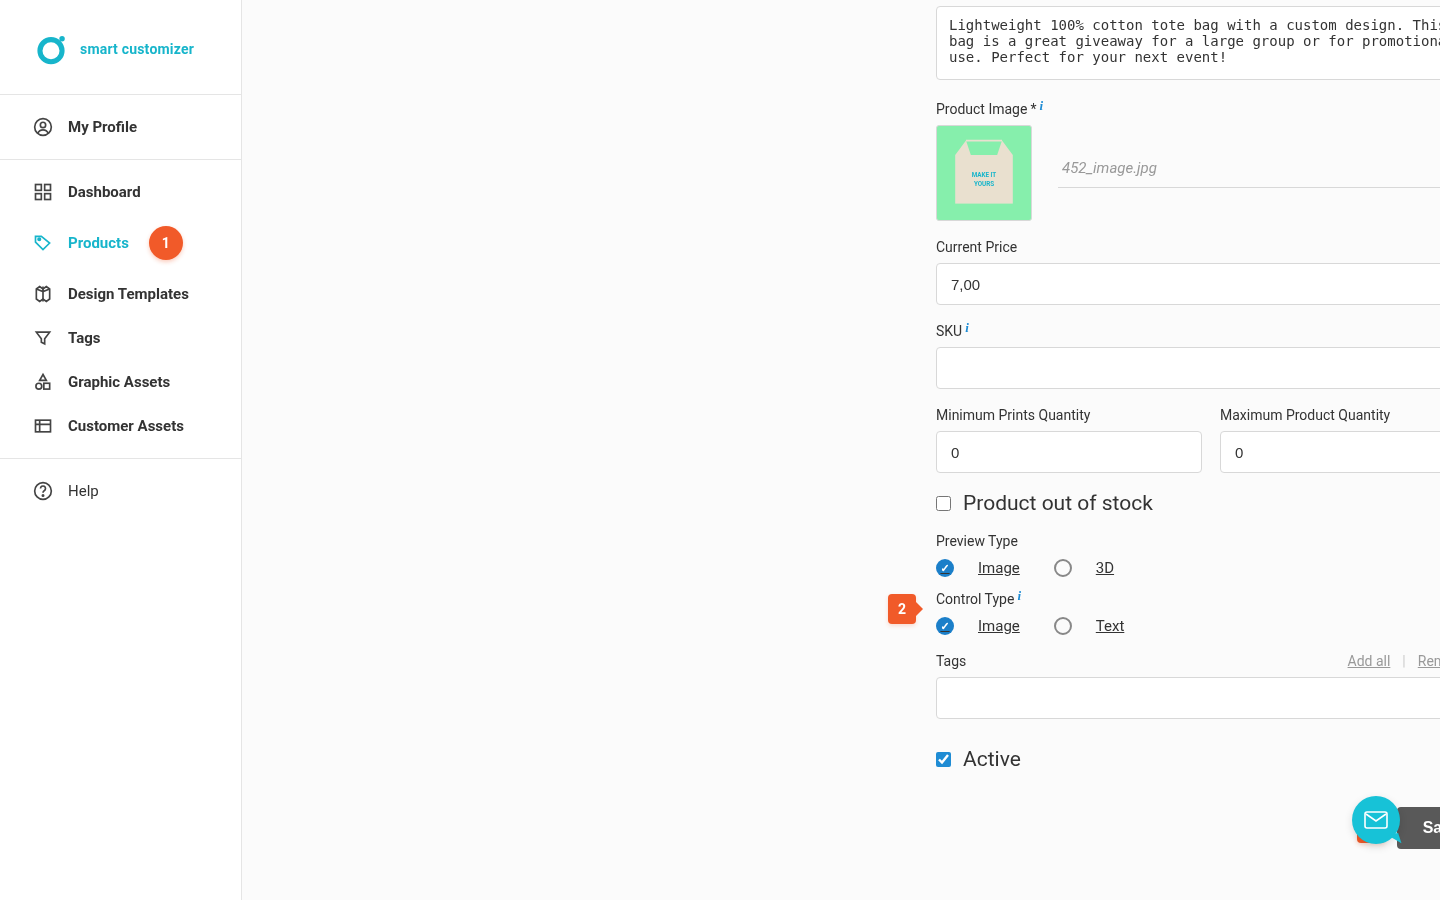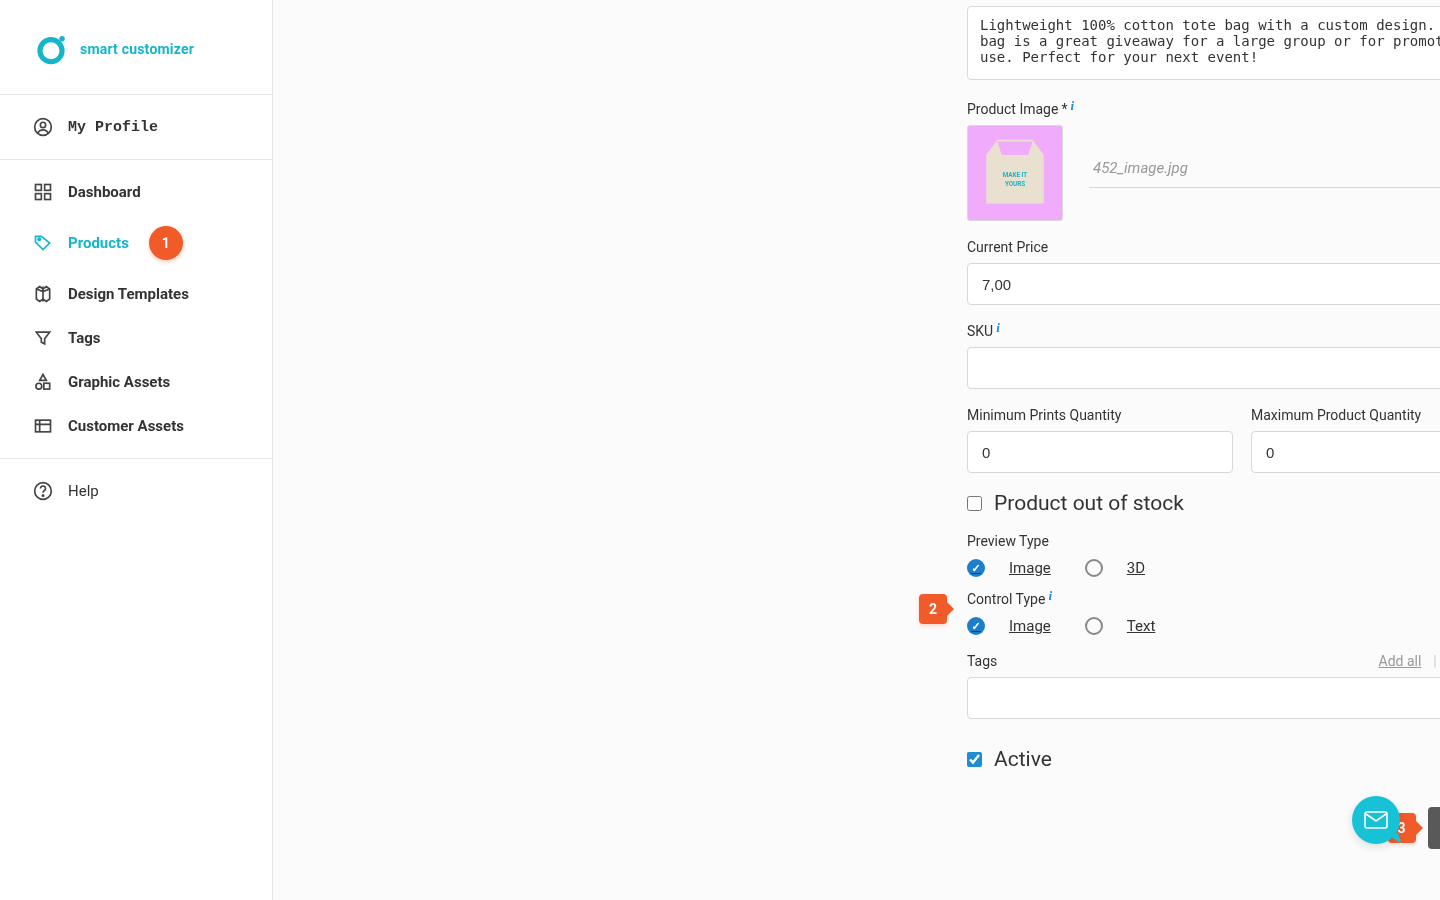--- a/index.html
+++ b/index.html
@@ -5,21 +5,21 @@
   * { box-sizing: border-box; margin: 0; padding: 0; }
   body {
     font-family: -apple-system, BlinkMacSystemFont, "Segoe UI", Roboto, Arial, sans-serif;
     color: #333;
     background: #fff;
     font-size: 14px;
   }
   .app { display: flex; width: 1440px; height: 900px; }
   
   .sidebar {
-    width: 273px;
+    width: 242px;
     border-right: 1px solid #e5e5e5;
     background: #fff;
     display: flex;
     flex-direction: column;
   }
   .brand {
     display: flex;
     align-items: center;
     padding: 32px 20px 28px 34px;
     gap: 12px;
@@ -43,21 +43,21 @@
     cursor: pointer;
   }
   .nav-item .icon-slot { width: 22px; display:flex; align-items:center; justify-content:center; color:#444; }
   .nav-item.active .icon-slot { color:#17b5cb; }
   .nav-item-label {
     font-weight: 700;
     font-size: 15px;
     color: #333;
   }
   .nav-item.active .nav-item-label { color: #17b5cb; }
-  .nav-item.tall { padding-top: 22px; padding-bottom: 22px; font-family: Liberation Mono, monospace; }
+  .nav-item.tall { padding-top: 22px; padding-bottom: 22px; }
   
   .badge {
     width: 34px; height: 34px; border-radius: 50%;
     background: #f15a29;
     color: #fff;
     font-weight: 700;
     font-size: 14px;
     display: flex; align-items: center; justify-content: center;
     margin-left: 6px;
     box-shadow: 0 2px 4px rgba(241,90,41,0.3);
@@ -104,21 +104,21 @@
     font-size: 14px;
     color: #333;
     resize: vertical;
     background: #fff;
   }
   .img-row { display:flex; align-items:center; gap:26px; }
   .thumb {
     width: 96px; height: 96px;
     border: 1px solid #d8d8d8;
     border-radius: 3px;
-    background: #f0abfc;
+    background: #86efac;
     display:flex; align-items:center; justify-content:center;
   }
   .thumb svg { width: 72px; height: 72px; }
   .filename-line {
     flex: 1;
     border-bottom: 1px solid #d8d8d8;
     padding: 0 4px 10px 4px;
     color: #999;
     font-style: italic;
     font-size: 15px;

